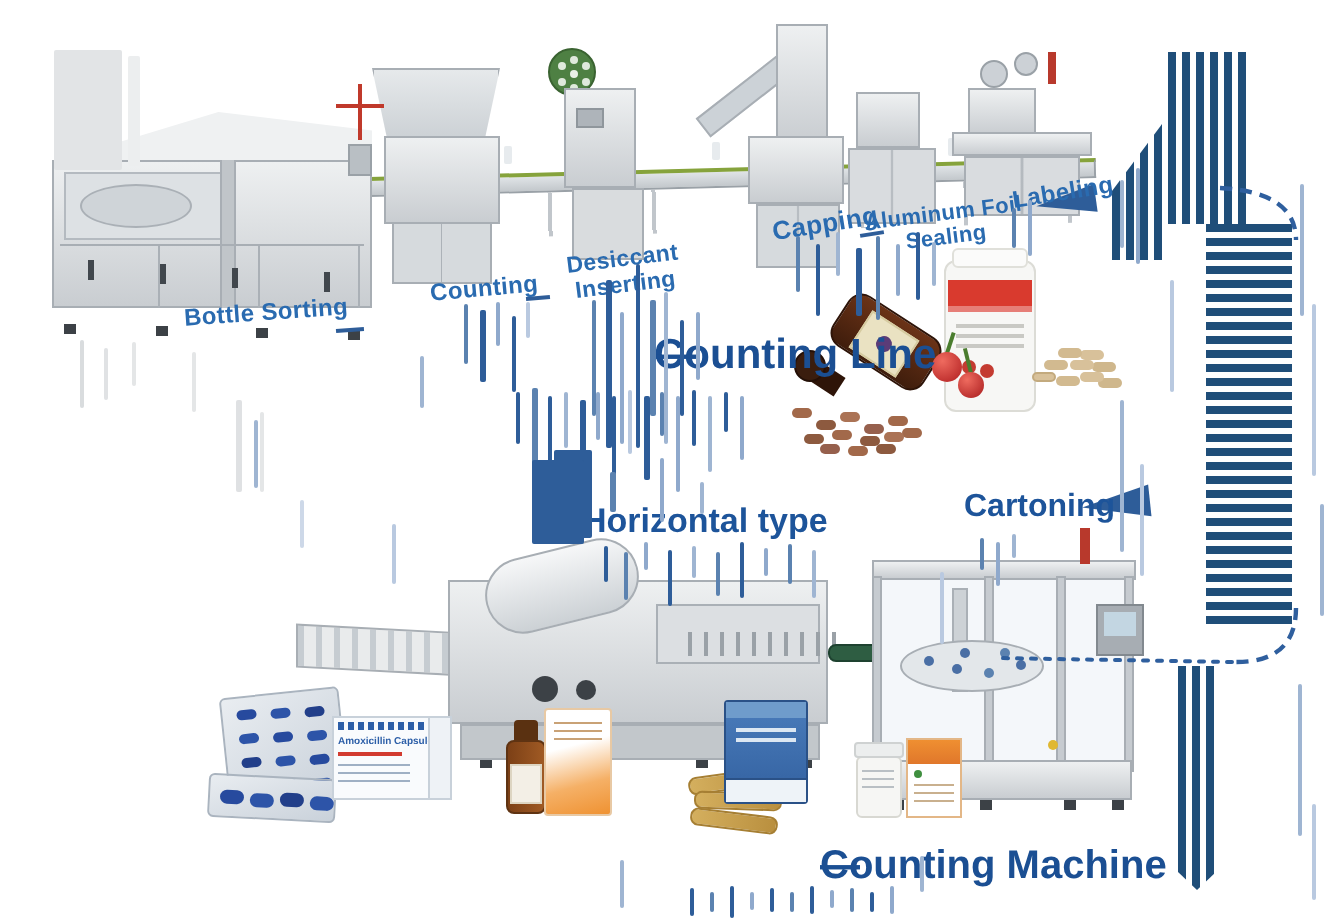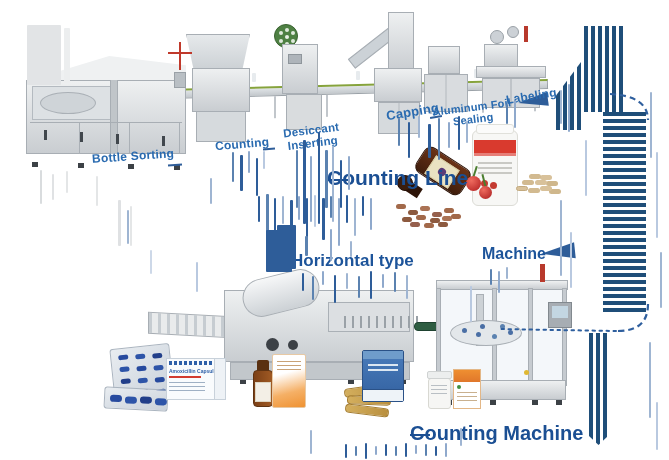--- a/index.html
+++ b/index.html
@@ -426,21 +426,21 @@
 Sealing</div>
   <div id="lbl-labeling" class="station-label">Labeling</div>
 
   <div id="title-counting" class="big-title">
       <span>—</span>
       <span>Counting Line</span>
       <span>—</span>
     </div>
 
   <div id="type-horizontal" class="type-label">Horizontal type</div>
-  <div id="type-vertical" class="type-label">Machine</div>
+  <div id="type-vertical" class="type-label">Cartoning</div>
 
   <div id="title-cartoning" class="big-title">
       <span>—</span>
       <span>Counting Machine</span>
       <span>—</span>
     </div>
 
   <div id="glitch-layer">
       <div class="streak" style="left: 27px; top: 25px; width: 34px; height: 60px; background: rgb(226, 228, 230);"></div>
       <div class="streak" style="left: 64px; top: 28px; width: 6px; height: 55px; background: rgb(236, 238, 239);"></div>

